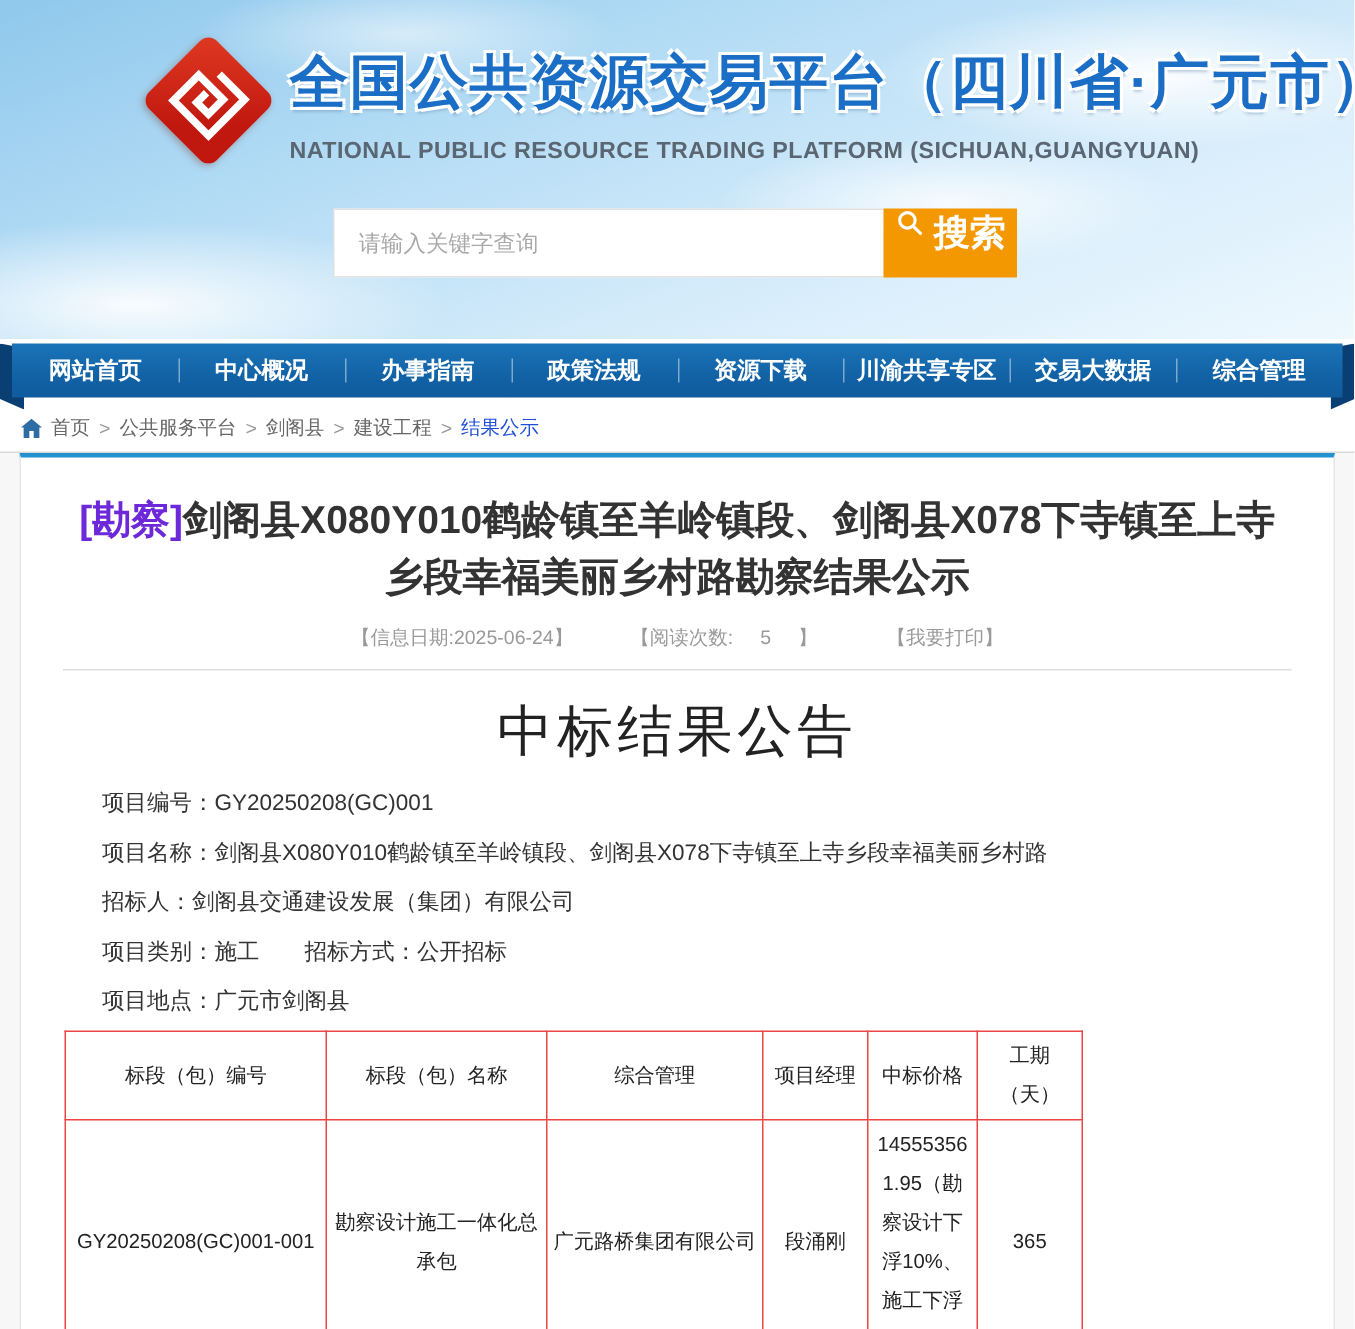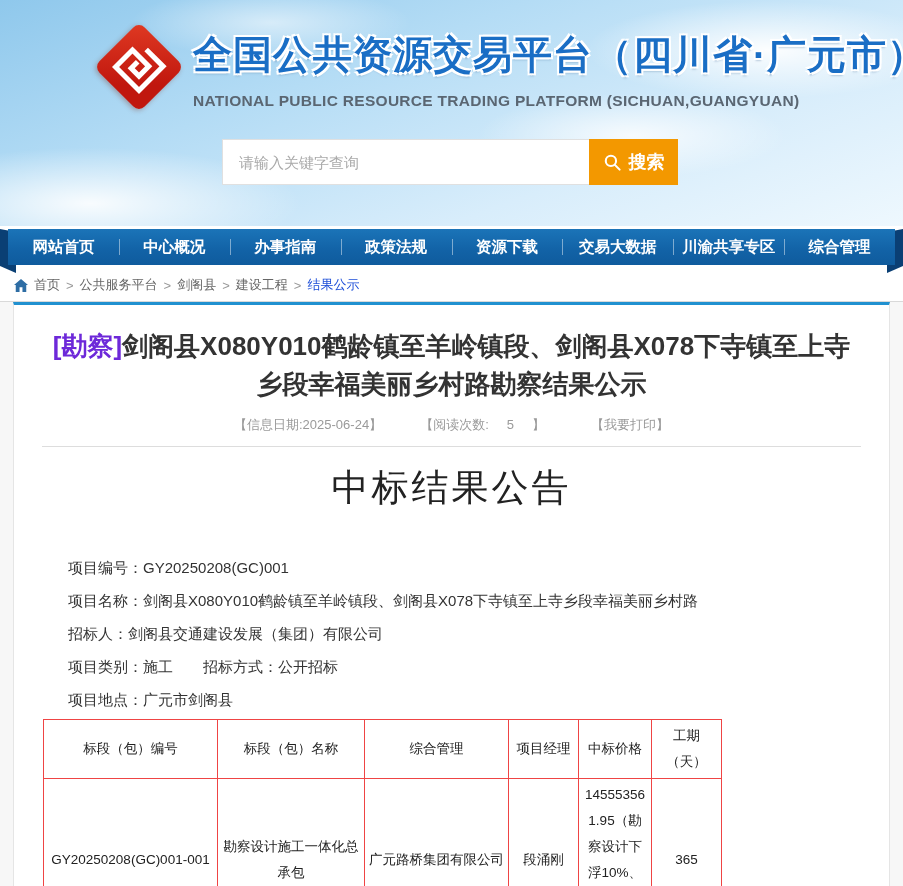--- a/index.html
+++ b/index.html
@@ -45,22 +45,22 @@
   }
   .search-row { position: absolute; left: 222px; top: 139px; width: 456px; height: 46px; display: flex; }
   .search-input {
     flex: 1; height: 46px; border: 1px solid #e0e0e0; border-right: none;
     background: #fff; padding: 0 16px; font-size: 15px; color: #333; outline: none;
     font-family: "Liberation Sans", sans-serif;
   }
   .search-input::placeholder { color: #a9a9a9; }
   .search-btn {
     width: 89px; height: 46px; border: none; background: #f39800; color: #fff;
-    font-size: 18px; font-weight: bold; cursor: pointer;
-    display: flex; align-items: center; justify-content: center; gap: 7px;
+    font-size: 24px; font-weight: bold; cursor: pointer;
+    display: flex; justify-content: center; gap: 7px;
     font-family: "Liberation Sans", sans-serif;
   }
 
   
   .nav-wrap { position: relative; height: 40px; margin-top: 3px; }
   .nav-edge { position: absolute; width: 16px; height: 44px; top: 0; background: #0a3f74; z-index: 1; }
   .nav-edge.left  { left: 0;  clip-path: polygon(0 0, 100% 3px, 100% 100%, 0 calc(100% - 7px)); }
   .nav-edge.right { right: 0; clip-path: polygon(0 3px, 100% 0, 100% calc(100% - 7px), 0 100%); }
   .main-nav {
     position: absolute; left: 8px; right: 8px; top: 0; height: 36px; z-index: 2;
@@ -105,21 +105,21 @@
     gap: 38px; font-size: 13px; color: #9a9a9a;
   }
   .read-group span { margin: 0 8px 0 0; }
   .read-group .count { margin: 0 18px 0 10px; }
   .rule { border: none; border-top: 1px solid #ddd; margin: 12px 28px 0 28px; }
   .article-heading {
     text-align: center; margin-top: 16px;
     font-family: "DejaVu Serif", "Liberation Serif", serif;
     font-size: 37px; font-weight: 500; color: #222; letter-spacing: 3px;
   }
-  .detail-list { margin-top: 38px; padding-left: 54px; }
+  .detail-list { margin-top: 6px; padding-left: 54px; }
   .detail-line { font-size: 15px; color: #333; line-height: 33px; }
 
   table.result-table {
     border-collapse: collapse; margin: 3px 0 0 29px;
     table-layout: fixed; width: 678px;
     font-size: 13.5px; color: #222;
   }
   .result-table th, .result-table td {
     border: 1px solid #ef4444; text-align: center; vertical-align: middle;
     padding: 3px 4px; word-break: break-all; line-height: 26px;
@@ -158,22 +158,22 @@
 
 <div class="nav-wrap">
   <div class="nav-edge left"></div>
   <div class="nav-edge right"></div>
   <div class="main-nav">
     <div class="nav-item">网站首页</div>
     <div class="nav-item">中心概况</div>
     <div class="nav-item">办事指南</div>
     <div class="nav-item">政策法规</div>
     <div class="nav-item">资源下载</div>
+    <div class="nav-item">川渝共享专区</div>
     <div class="nav-item">交易大数据</div>
-    <div class="nav-item">川渝共享专区</div>
     <div class="nav-item">综合管理</div>
   </div>
 </div>
 
 <div class="breadcrumb">
   <span class="home-icon">
     <svg width="14" height="13" viewBox="0 0 24 22">
       <path d="M12 0 L24 10 L21 10 L21 22 L14.5 22 L14.5 14 L9.5 14 L9.5 22 L3 22 L3 10 L0 10 Z" fill="#2e6da4"></path>
     </svg>
   </span>

